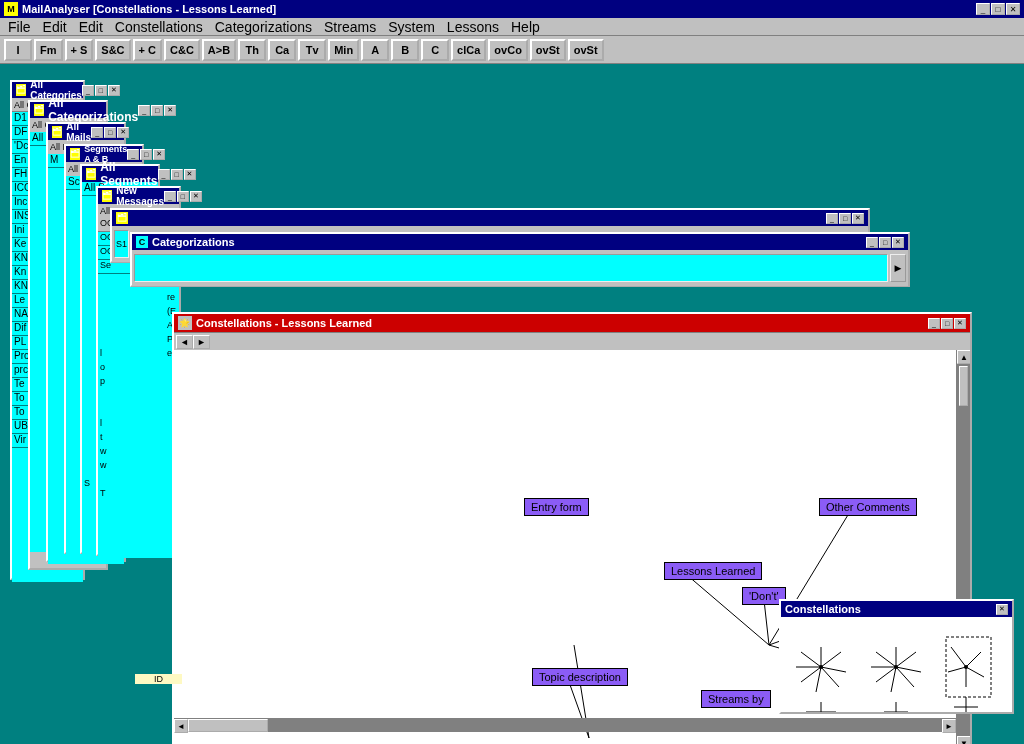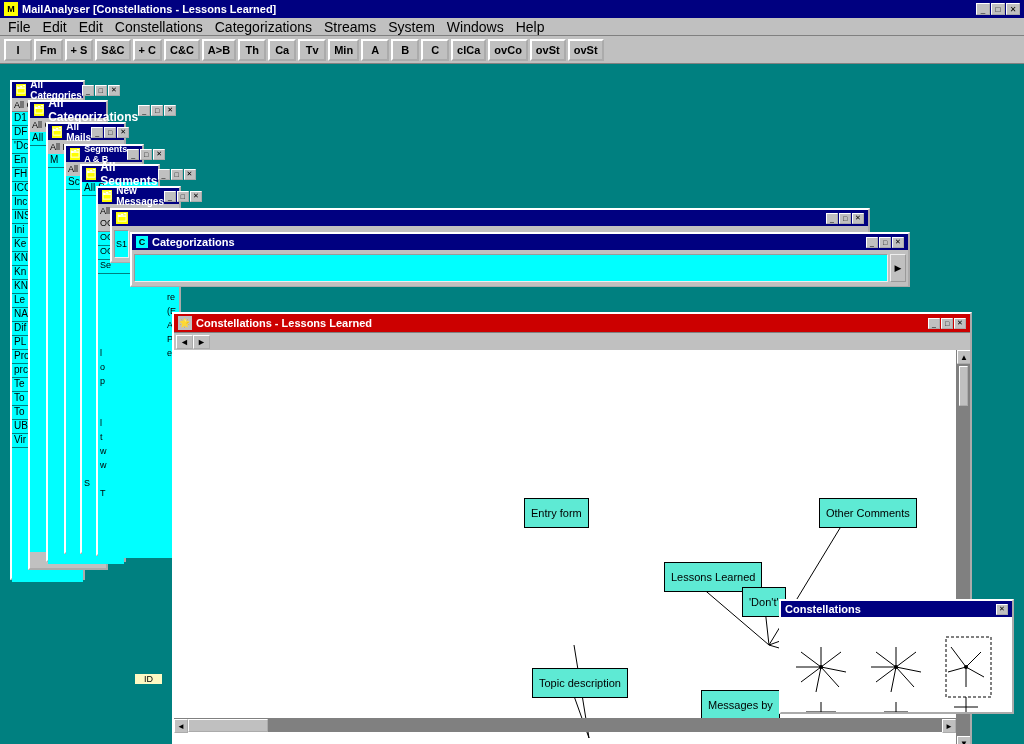--- a/index.html
+++ b/index.html
@@ -169,23 +169,23 @@
     }
     .mindmap-canvas svg {
       position: absolute;
       top: 0;
       left: 0;
       width: 100%;
       height: 100%;
     }
     .node-label {
       position: absolute;
-      background: #5eead4;
+      background: #8b5cf6;
       border: 1px solid #000;
-      padding: 8px 6px;
+      padding: 2px 6px;
       font-size: 11px;
       white-space: nowrap;
       font-family: Arial, sans-serif;
     }
     .scroll-btn {
       width: 14px;
       height: 14px;
       background: #c0c0c0;
       border: 1px outset #ffffff;
       display: flex;
@@ -256,21 +256,21 @@
 </div>
 
 <div class="menu-bar">
   <span class="menu-item">File</span>
   <span class="menu-item">Edit</span>
   <span class="menu-item">Edit</span>
   <span class="menu-item">Constellations</span>
   <span class="menu-item">Categorizations</span>
   <span class="menu-item">Streams</span>
   <span class="menu-item">System</span>
-  <span class="menu-item">Windows</span>
+  <span class="menu-item">Lessons</span>
   <span class="menu-item">Help</span>
 </div>
 
 <div class="toolbar">
   <button class="tool-btn">I</button>
   <button class="tool-btn">Fm</button>
   <button class="tool-btn">+ S</button>
   <button class="tool-btn">S&amp;C</button>
   <button class="tool-btn">+ C</button>
   <button class="tool-btn">C&amp;C</button>
@@ -549,21 +549,21 @@
       <div class="node-label" style="left:568px;top:237px;">
         <span>'Don't'</span>
       </div>
       <div class="node-label" style="left:637px;top:260px;">
         <span>'Do'</span>
       </div>
       <div class="node-label" style="left:358px;top:318px;">
         <span>Topic description</span>
       </div>
       <div class="node-label" style="left:527px;top:340px;">
-        <span>Messages by</span>
+        <span>Streams by</span>
       </div>
       <div class="node-label" style="left:689px;top:318px;">
         <span>Topic name</span>
       </div>
 
       <div style="position:absolute;right:0;top:0;width:14px;height:100%;background:#c0c0c0;border-left:1px solid #808080;display:flex;flex-direction:column;">
         <button class="scroll-btn">▲</button>
         <div style="flex:1;background:#808080;">
           <div style="height:40px;background:#c0c0c0;border:1px outset #ffffff;margin:2px;"></div>
         </div>
@@ -628,15 +628,15 @@
           <line x1="0" y1="0" x2="18" y2="10" stroke="black" stroke-width="1"></line>
           <line x1="0" y1="0" x2="0" y2="20" stroke="black" stroke-width="1"></line>
           <circle cx="0" cy="0" r="2" fill="black"></circle>
           <line x1="0" y1="30" x2="0" y2="50" stroke="black" stroke-width="1"></line>
           <line x1="-12" y1="40" x2="12" y2="40" stroke="black" stroke-width="1"></line>
         </g>
       </svg>
     </div>
   </div>
 
-  <div style="position:absolute;bottom:60px;left:135px;font-size:9px;color:black;background:#fef9c3;padding:0 9px;">ID</div>
+  <div style="position:absolute;bottom:60px;left:135px;font-size:9px;color:black;background:#fef9c3;padding:0 19px;">ID</div>
 
 </div>
 
 </body></html>

